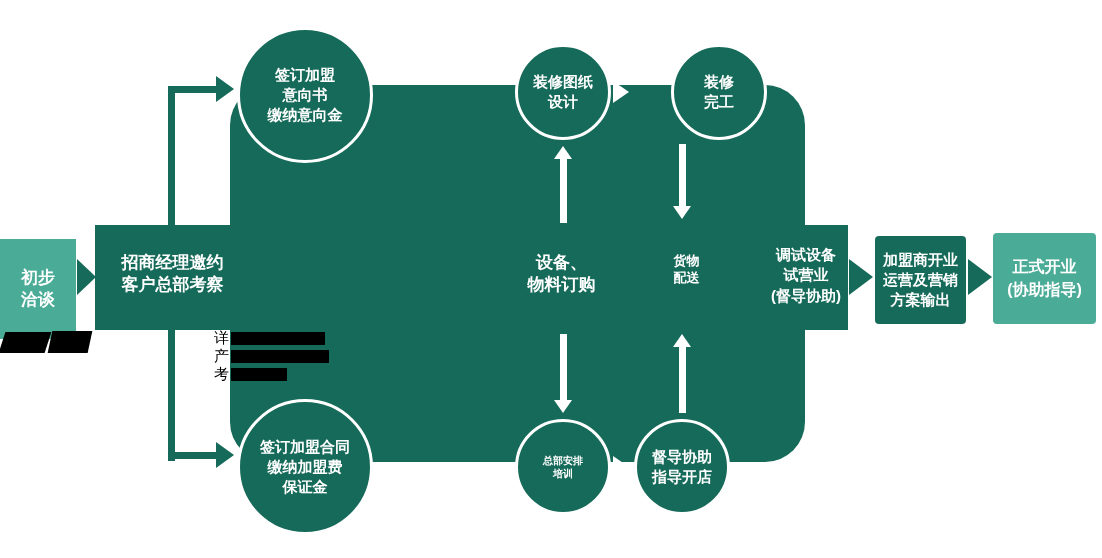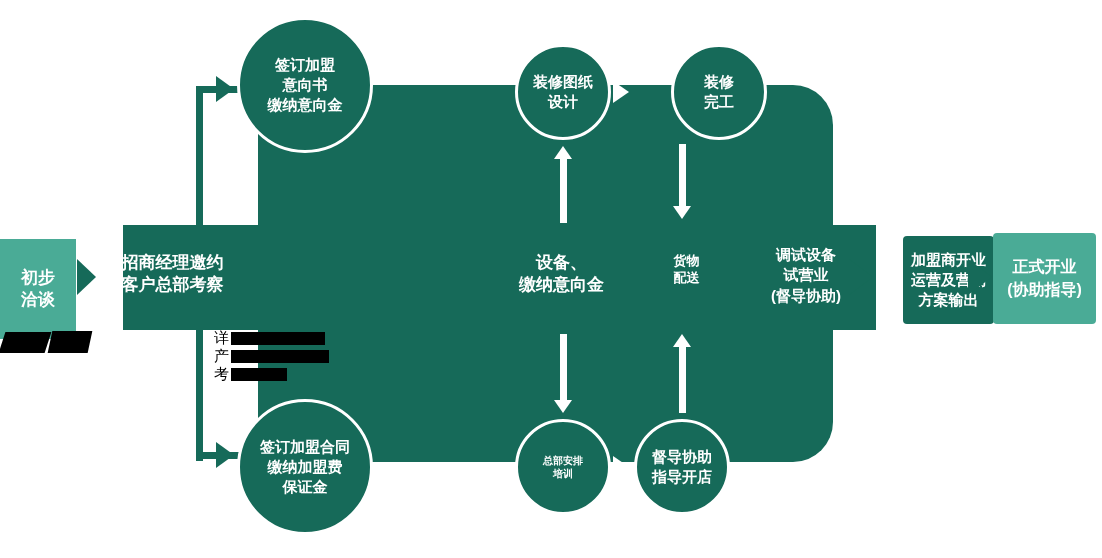--- a/index.html
+++ b/index.html
@@ -7,21 +7,21 @@
     --light:#4aab96;
     --white:#ffffff;
     --black:#000000;
   }
   html,body{margin:0;padding:0;background:#fff;}
   #stage{
     position:relative;width:1102px;height:558px;background:#fff;overflow:hidden;
     font-family:"Liberation Sans","DejaVu Sans",sans-serif;
   }
   .abs{position:absolute;}
-  .dark-fill{background:var(--dark);margin-left:28px;}
+  .dark-fill{background:var(--dark);}
   .light-fill{background:var(--light);}
   .wtxt{
     color:var(--white);font-weight:bold;text-align:center;white-space:pre-line;
   }
   .flexc{display:flex;align-items:center;justify-content:center;}
   .circle{
     border-radius:50%;background:var(--dark);border:3px solid var(--white);
     box-sizing:border-box;display:flex;align-items:center;justify-content:center;
   }
   .tri{width:0;height:0;}
@@ -42,36 +42,36 @@
   <div class="abs light-fill flexc" style="left:0;top:239px;width:76px;height:100px;">
     <div class="wtxt" style="font-size:17px;line-height:1.32;">初步
 洽谈</div>
   </div>
 
   <div class="abs tri" style="left:77px;top:259px;border-left:19px solid var(--dark);border-top:18px solid transparent;border-bottom:18px solid transparent;"></div>
 
   <div class="abs wtxt" style="left:95px;top:252px;width:155px;font-size:17px;line-height:1.32;">招商经理邀约
 客户总部考察</div>
   <div class="abs wtxt" style="left:484px;top:252px;width:155px;font-size:17px;line-height:1.32;">设备、
-缴纳意向金</div>
+物料订购</div>
   <div class="abs wtxt" style="left:609px;top:252px;width:155px;font-size:13px;line-height:1.32;">货物
 配送</div>
   <div class="abs wtxt" style="left:743px;top:245px;width:126px;font-size:15px;line-height:1.35;">调试设备
 试营业
 (督导协助)</div>
 
   <div class="abs dark-fill" style="left:168px;top:89px;width:7px;height:140px;"></div>
   <div class="abs dark-fill" style="left:168px;top:86px;width:50px;height:7px;"></div>
   <div class="abs tri" style="left:216px;top:76px;border-left:18px solid var(--dark);border-top:13px solid transparent;border-bottom:13px solid transparent;"></div>
 
   <div class="abs dark-fill" style="left:168px;top:328px;width:7px;height:133px;"></div>
   <div class="abs dark-fill" style="left:168px;top:452px;width:50px;height:7px;"></div>
   <div class="abs tri" style="left:216px;top:442px;border-left:18px solid var(--dark);border-top:13px solid transparent;border-bottom:13px solid transparent;"></div>
 
-  <div class="abs circle" style="left:237px;top:17px;width:136px;height:136px;">
+  <div class="abs circle" style="left:237px;top:27px;width:136px;height:136px;">
     <div class="wtxt" style="font-size:15px;line-height:1.35;">签订加盟
 意向书
 缴纳意向金</div>
   </div>
   <div class="abs circle" style="left:515px;top:44px;width:96px;height:96px;">
     <div class="wtxt" style="font-size:15px;line-height:1.35;">装修图纸
 设计</div>
   </div>
   <div class="abs circle" style="left:671px;top:44px;width:96px;height:96px;">
     <div class="wtxt" style="font-size:15px;line-height:1.35;">装修

